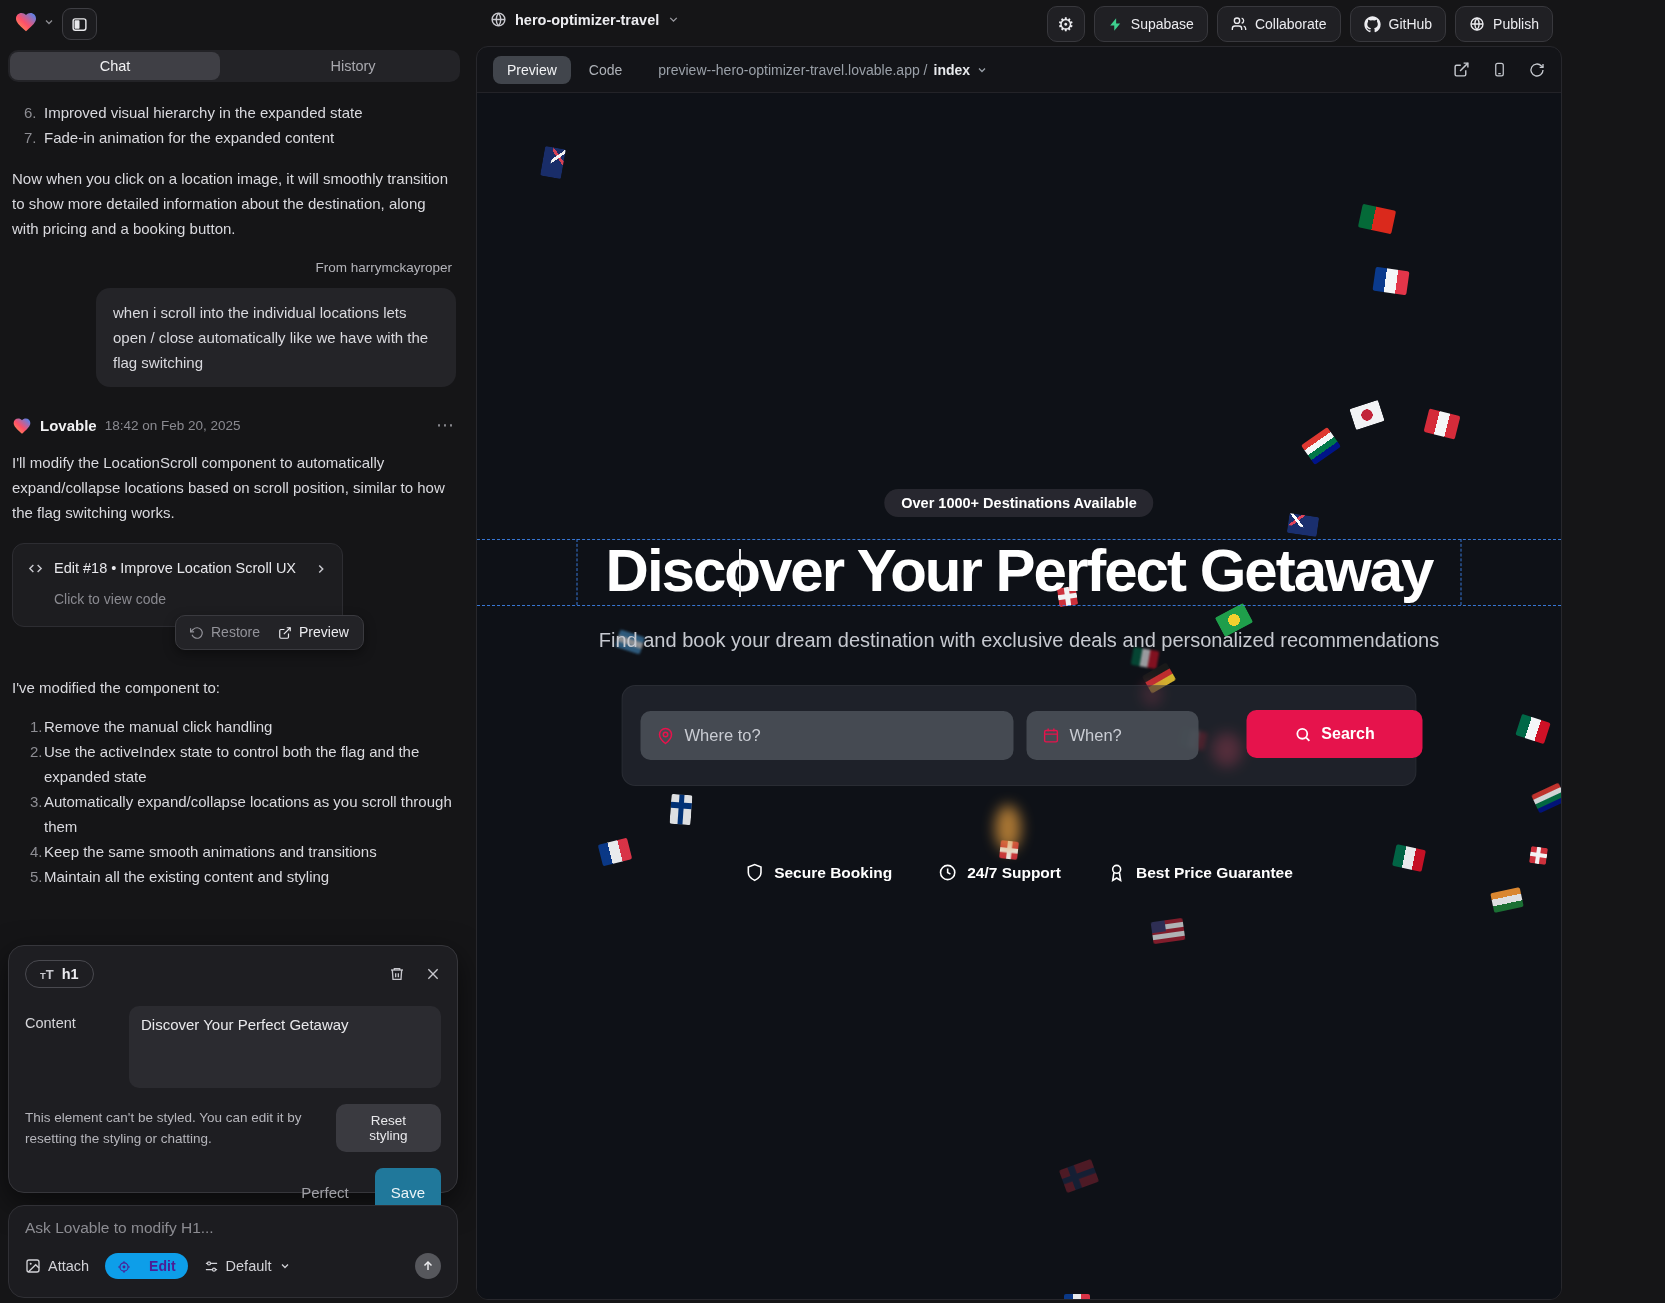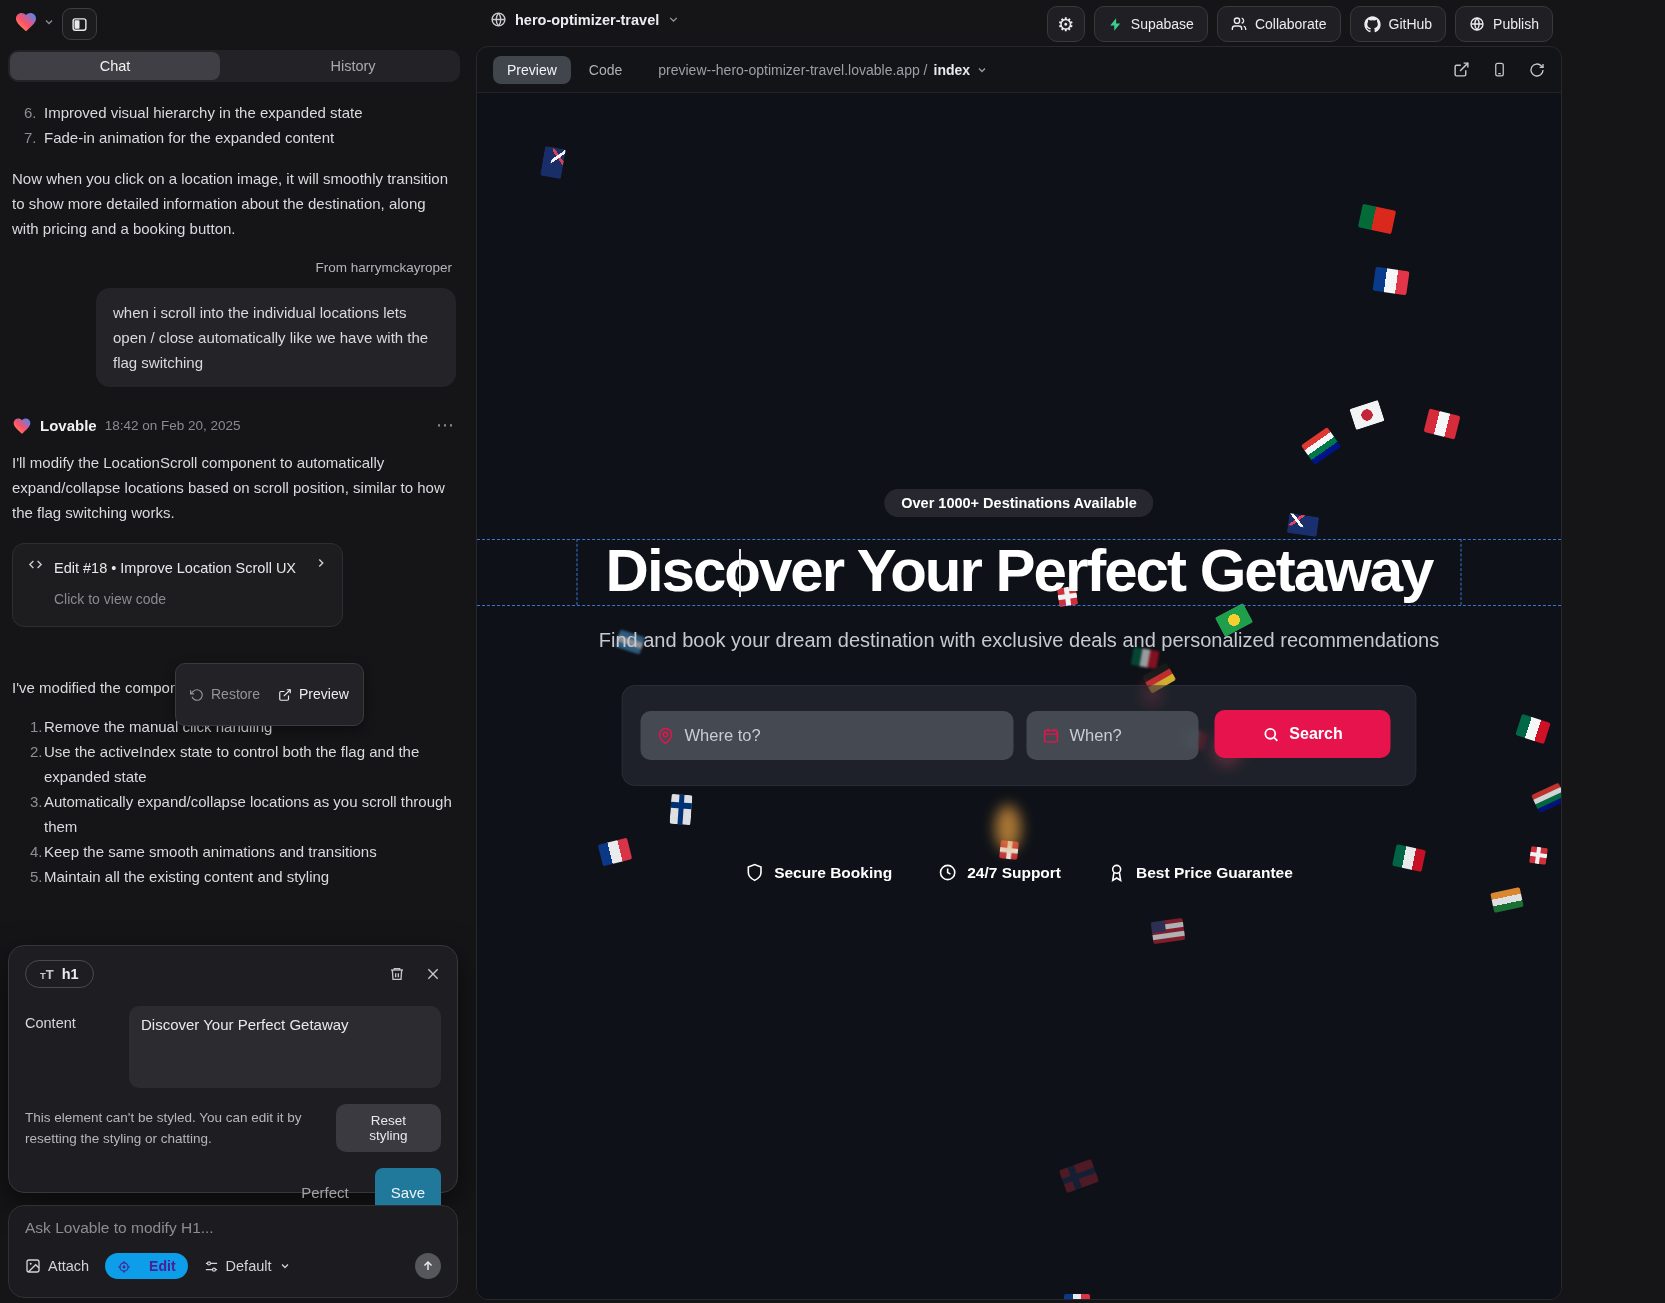--- a/index.html
+++ b/index.html
@@ -28,25 +28,25 @@
   ol.num li::before{content:counter(n) ".";color:#8d8d93;text-align:left;padding-left:18px;}
   ol.num.start6 li::before{padding-left:12px;}
   .para{margin:0 0 14px 0;}
   .from-label{text-align:right;font-size:13.5px;color:#b4b4ba;margin:14px 4px 8px 0;}
   .bubble{margin-left:84px;background:#242428;border-radius:14px;padding:12px 17px;color:#d9d9de;}
   .msg-head{display:flex;align-items:center;gap:8px;margin:26px 0 12px 0;}
   .msg-head .name{font-weight:700;color:#f0f0f2;font-size:15px;}
   .msg-head .time{color:#8a8a90;font-size:13.5px;}
   .msg-head .dots{margin-left:auto;color:#8d8d93;font-size:18px;letter-spacing:2px;cursor:pointer;}
   .edit-card{margin-top:18px;width:331px;box-sizing:border-box;background:#1d1d20;border:1px solid #2d2d32;border-radius:12px;padding:12px 14px 14px 14px;}
-  .edit-card .row1{display:flex;gap:10px;color:#e8e8ec;font-size:14.5px;font-weight:500;}
+  .edit-card .row1{display:flex;align-items:center;gap:10px;color:#e8e8ec;font-size:14.5px;font-weight:500;}
   .edit-card .row1 .chev-r{margin-left:auto;color:#c9c9cf;}
   .edit-card .sub{margin:6px 0 0 27px;color:#8a8a90;font-size:14px;}
   .action-wrap{position:relative;height:26px;}
-  .action-bar{position:absolute;left:163px;top:-12px;display:flex;align-items:flex-end;gap:18px;background:#232327;border:1px solid #3a3a3f;border-radius:10px;padding:18px 14px;box-shadow:0 4px 12px rgba(0,0,0,.4);margin-top:48px;}
+  .action-bar{position:absolute;left:163px;top:-12px;display:flex;align-items:flex-end;gap:18px;background:#232327;border:1px solid #3a3a3f;border-radius:10px;padding:4px 14px;box-shadow:0 4px 12px rgba(0,0,0,.4);}
   .action-bar .act{display:flex;align-items:center;gap:7px;font-size:14px;cursor:pointer;}
   .act.restore{color:#93939a;}
   .act.preview{color:#ececf0;font-weight:500;}
 
   
   .panel{position:absolute;left:8px;right:14px;bottom:110px;height:248px;box-sizing:border-box;background:#1e1e22;border:1px solid #36363b;border-radius:16px;padding:14px 16px;box-shadow:0 10px 30px rgba(0,0,0,.55);}
   .panel-head{display:flex;align-items:center;}
   .chip{display:flex;align-items:center;gap:8px;border:1px solid #49494f;border-radius:999px;padding:5px 14px;color:#ececf0;font-size:14.5px;font-weight:600;}
   .type-ico{color:#c9c9cf;font-weight:700;font-size:13px;}
   .type-ico small{font-size:9.5px;font-weight:700;}
@@ -87,21 +87,21 @@
   .badge{position:absolute;left:50%;top:396px;transform:translateX(-50%);background:rgba(41,41,48,.95);border-radius:999px;padding:6px 17px;color:#fff;font-size:14.5px;font-weight:700;white-space:nowrap;}
   .guide{position:absolute;left:0;right:0;border-top:1.5px dashed rgba(62,136,246,.85);}
   .sel-box{position:absolute;left:50%;transform:translateX(-50%);top:446px;width:883px;height:66px;border-left:1.5px dashed rgba(62,136,246,.85);border-right:1.5px dashed rgba(62,136,246,.85);}
   .hero-title{position:absolute;left:50%;top:446px;transform:translateX(-50%);height:66px;line-height:64px;font-size:60px;font-weight:800;letter-spacing:-2px;color:#fff;white-space:nowrap;}
   .caret{position:absolute;left:262px;top:456px;width:2px;height:48px;background:#e8e8ea;}
   .hero-sub{position:absolute;left:50%;top:536px;transform:translateX(-50%);font-size:20px;color:#c6c9d0;white-space:nowrap;}
   .searchbar{position:absolute;left:50%;transform:translateX(-50%);top:592px;width:793px;height:99px;background:rgba(44,48,56,.55);border:1px solid rgba(255,255,255,.05);border-radius:14px;}
   .field{position:absolute;top:25px;height:49px;background:rgba(73,78,86,.92);border-radius:10px;display:flex;align-items:center;gap:10px;padding:0 16px;box-sizing:border-box;color:#c9ccd3;font-size:16.5px;cursor:text;}
   .field.where{left:18px;width:373px;}
   .field.when{left:404px;width:172px;}
-  .search-go{position:absolute;left:592px;top:24px;width:176px;height:48px;background:#e6134c;border:none;border-radius:10px;display:flex;align-items:center;justify-content:center;gap:10px;color:#fff;font-size:16px;font-weight:700;cursor:pointer;font-family:"Liberation Sans",sans-serif;}
+  .search-go{position:absolute;left:624px;top:24px;width:176px;height:48px;background:#e6134c;border:none;border-radius:10px;display:flex;align-items:center;justify-content:center;gap:10px;color:#fff;font-size:16px;font-weight:700;cursor:pointer;font-family:"Liberation Sans",sans-serif;}
   .features{position:absolute;left:50%;transform:translateX(-50%);top:770px;display:flex;gap:46px;white-space:nowrap;}
   .feat{display:flex;align-items:center;gap:10px;color:#fff;font-size:15.5px;font-weight:600;}
 </style>
 </head>
 <body>
 
 <div class="app">
 
   <div class="topbar">
     <div class="brand">

